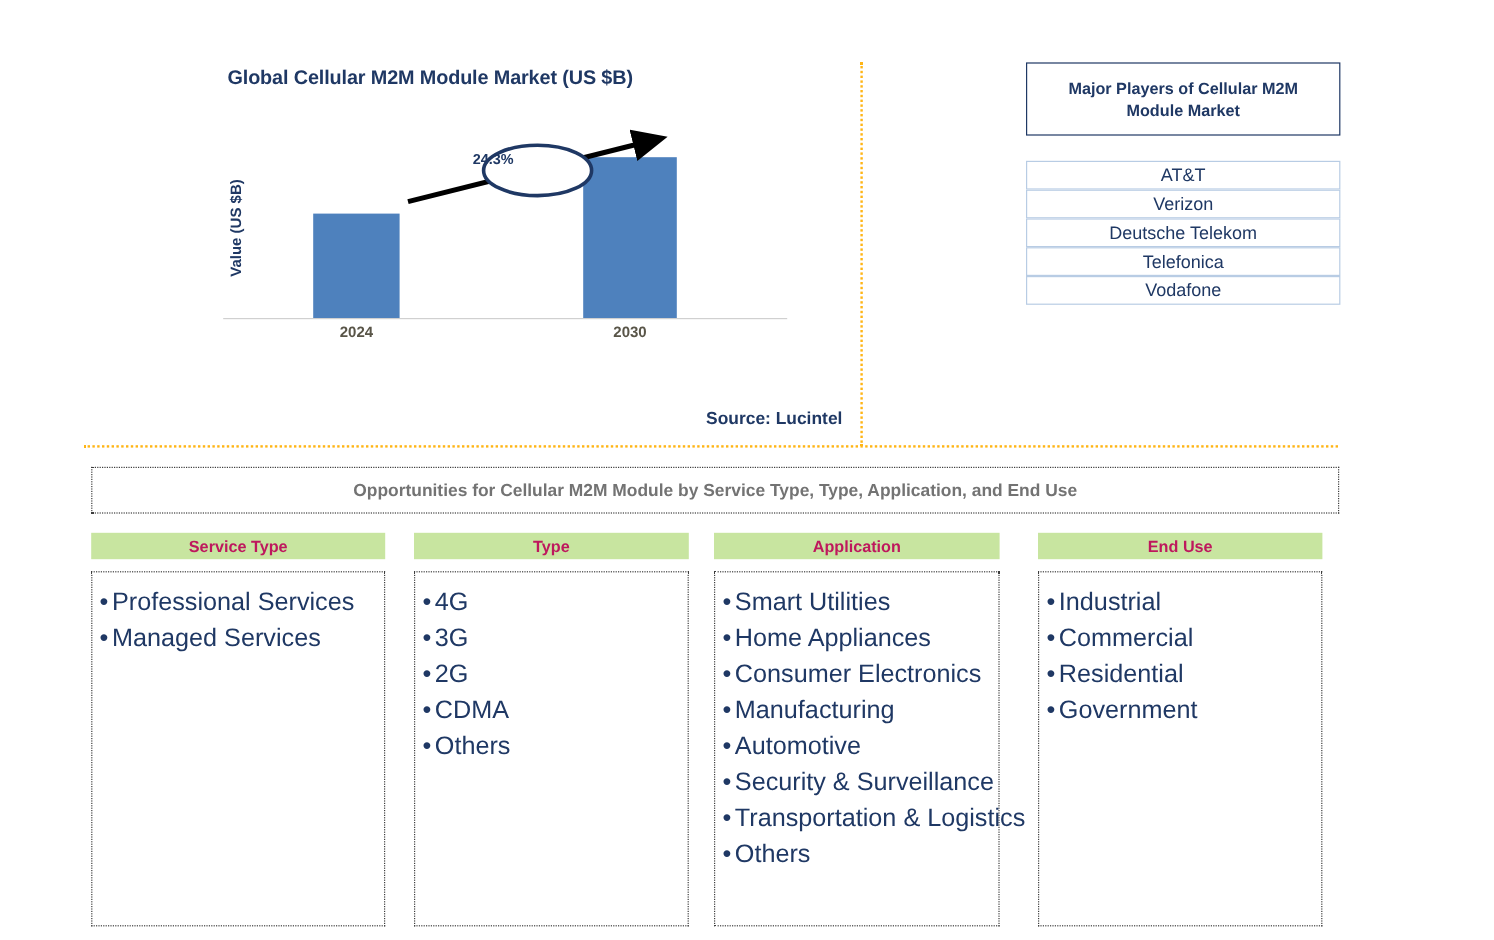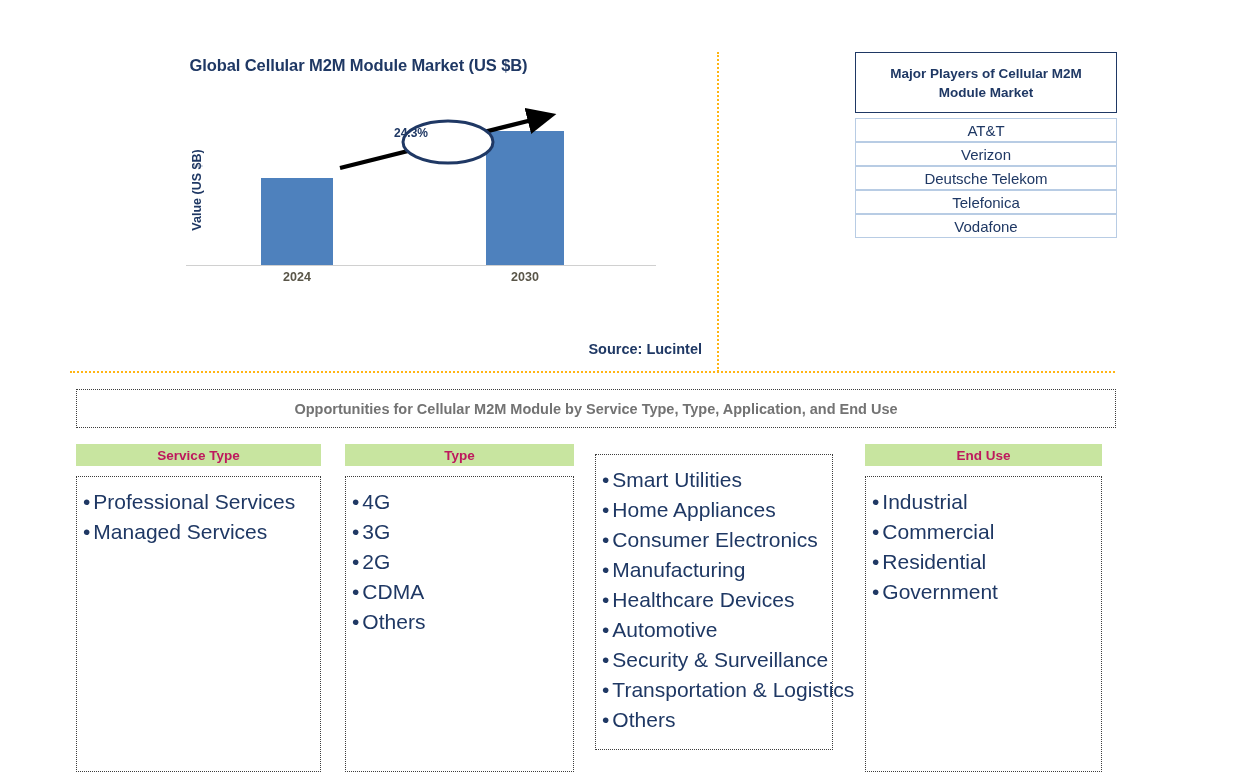--- a/index.html
+++ b/index.html
@@ -190,21 +190,21 @@
     width: 262px;
     height: 24px;
     border: 1.3px solid #B8CCE4;
     display: flex;
     align-items: center;
     justify-content: center;
     font-size: 15px;
     color: #1F3864;
     background: #ffffff;
   }
-  #player-0 { margin-top: 5px; }
+  #player-0 { margin-top: 21px; }
 
   
   #opportunities-header {
     position: absolute;
     left: 76px;
     top: 389px;
     width: 1040px;
     height: 39px;
     box-sizing: border-box;
     border: 1.4px dotted #3D3D3D;
@@ -348,26 +348,26 @@
     <div class="col-body">
         <div class="col-item"><span class="bullet">•</span><span>4G</span></div>
         <div class="col-item"><span class="bullet">•</span><span>3G</span></div>
         <div class="col-item"><span class="bullet">•</span><span>2G</span></div>
         <div class="col-item"><span class="bullet">•</span><span>CDMA</span></div>
         <div class="col-item"><span class="bullet">•</span><span>Others</span></div>
       </div>
   </div>
 
   <div class="col" id="col-2">
+    <div class="col-header">Application</div>
     <div class="col-body">
         <div class="col-item"><span class="bullet">•</span><span>Smart Utilities</span></div>
         <div class="col-item"><span class="bullet">•</span><span>Home Appliances</span></div>
         <div class="col-item"><span class="bullet">•</span><span>Consumer Electronics</span></div>
         <div class="col-item"><span class="bullet">•</span><span>Manufacturing</span></div>
-        <div class="col-item"><span class="bullet">•</span><span>Healthcare Devices</span></div>
         <div class="col-item"><span class="bullet">•</span><span>Automotive</span></div>
         <div class="col-item"><span class="bullet">•</span><span>Security &amp; Surveillance</span></div>
         <div class="col-item"><span class="bullet">•</span><span>Transportation &amp; Logistics</span></div>
         <div class="col-item"><span class="bullet">•</span><span>Others</span></div>
       </div>
   </div>
 
   <div class="col" id="col-3">
     <div class="col-header">End Use</div>
     <div class="col-body">

